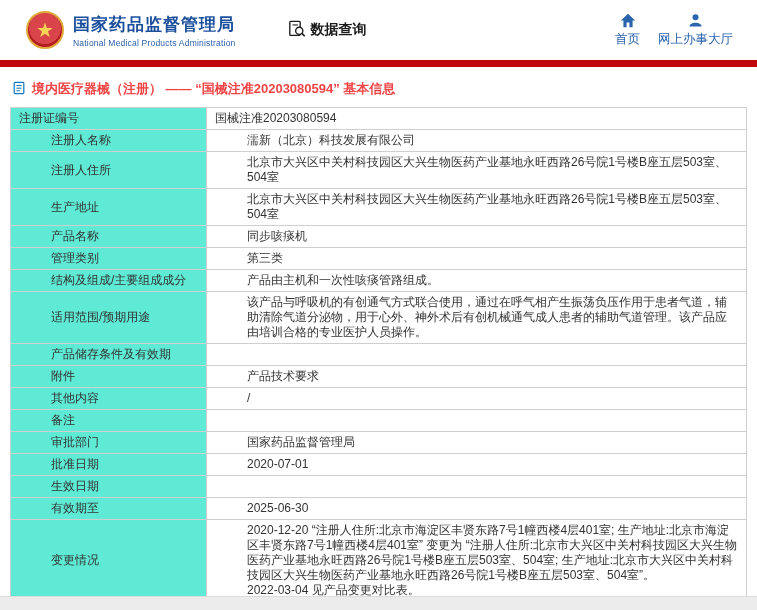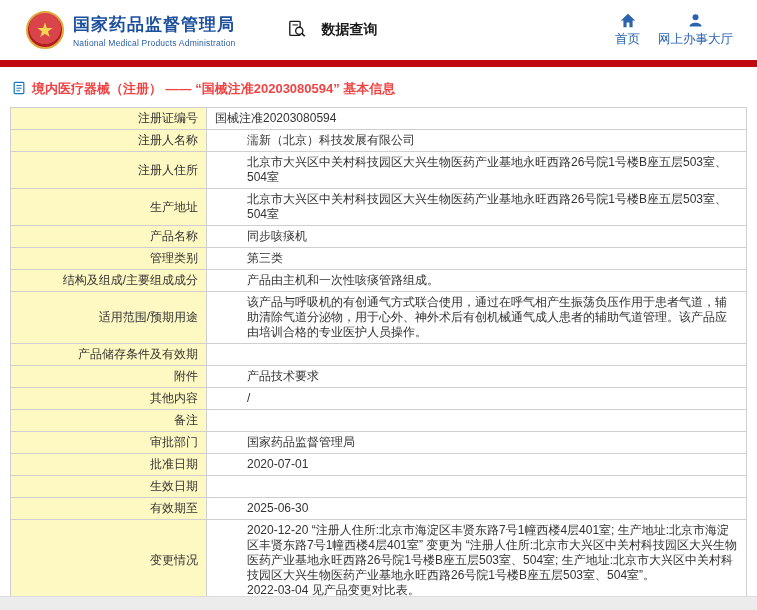--- a/index.html
+++ b/index.html
@@ -15,21 +15,21 @@
     width:38px; height:38px; border-radius:50%;
     background:radial-gradient(circle at 50% 45%, #d8444a 0 62%, #b31d22 63% 100%);
     border:2px solid #e0a93c;
     display:flex; align-items:center; justify-content:center;
     color:#f7d354; font-size:20px; line-height:1; flex:0 0 auto;
   }
   .brand { margin-left:9px; }
   .brand-title { color:#1b4f9c; font-size:17px; font-weight:bold; letter-spacing:1px; }
   .brand-sub { color:#2a5fa8; font-size:8.5px; margin-top:2px; letter-spacing:.2px; }
 
-  .data-query { display:flex; align-items:center; gap:16px; margin-left:52px; font-size:14px; font-weight:bold; color:#1a1a1a; cursor:pointer; }
+  .data-query { display:flex; align-items:center; gap:5px; margin-left:52px; font-size:14px; font-weight:bold; color:#1a1a1a; cursor:pointer; }
 
   .nav-right { margin-left:auto; display:flex; gap:18px; padding-right:6px; }
   .nav-item { display:flex; flex-direction:column; align-items:center; gap:3px; color:#2b63ad; font-size:12.5px; cursor:pointer; }
   .nav-item svg { display:block; }
 
   .red-bar { height:7px; background:#c1080e; }
 
   
   .breadcrumb {
     display:flex; align-items:center; gap:6px;
@@ -39,22 +39,22 @@
 
   
   .info-table { margin:0 10px; }
   .row { display:flex; }
   .cell {
     border:1px solid #cfcfcf; font-size:12px; line-height:15px; padding:3px 8px;
     min-height:21px; display:flex; align-items:center;
   }
   .row + .row .cell { border-top:none;padding-left:40px; }
   .cell-label {
-    width:197px; flex:0 0 197px; justify-content:flex-end;
-    text-align:right; color:#333; background:#fef9c3;
+    width:197px; flex:0 0 197px; 
+    text-align:right; color:#333; background:#5eead4;
   }
   .cell-value {
     flex:1; border-left:none; text-align:left; color:#333;
     white-space:pre-line; align-items:center;
   }
   .note-icon { color:#555; font-size:11px; margin-right:3px; }
   .link { color:#1779c4; text-decoration:none; }
 
   
   .footer-strip {

